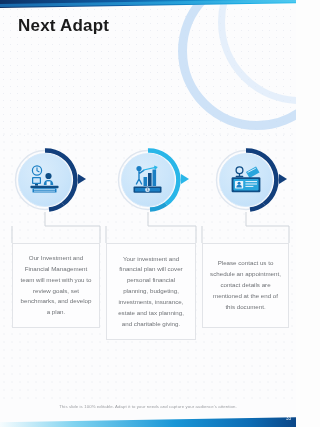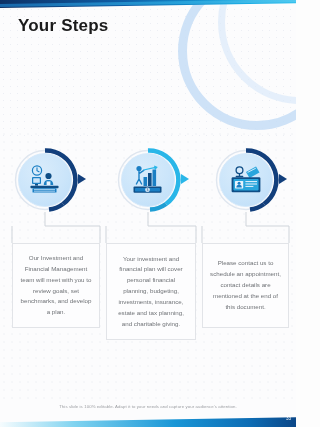--- a/index.html
+++ b/index.html
@@ -136,21 +136,21 @@
 
   <div class="dots"></div>
   <div class="dots2"></div>
 
   <div class="ring-deco2"></div>
   <div class="ring-deco"></div>
 
   <div class="topbar"></div>
   <div class="topbar-hi"></div>
 
-  <div class="title">Your Steps</div>
+  <div class="title">Next Adapt</div>
 
   <svg class="conn" width="296" height="427" style="left:0;top:0;position:absolute;">
     <path d="M45,212 L45,226" stroke="#cfd4da" stroke-width="1" fill="none"></path>
     <path d="M45,226 L100,226 L100,243" stroke="#cfd4da" stroke-width="1" fill="none"></path>
     <path d="M12,226 L12,243" stroke="#cfd4da" stroke-width="1" fill="none"></path>
 
     <path d="M148,212 L148,226" stroke="#cfd4da" stroke-width="1" fill="none"></path>
     <path d="M148,226 L196,226 L196,243" stroke="#cfd4da" stroke-width="1" fill="none"></path>
     <path d="M106,226 L106,243" stroke="#cfd4da" stroke-width="1" fill="none"></path>
 

